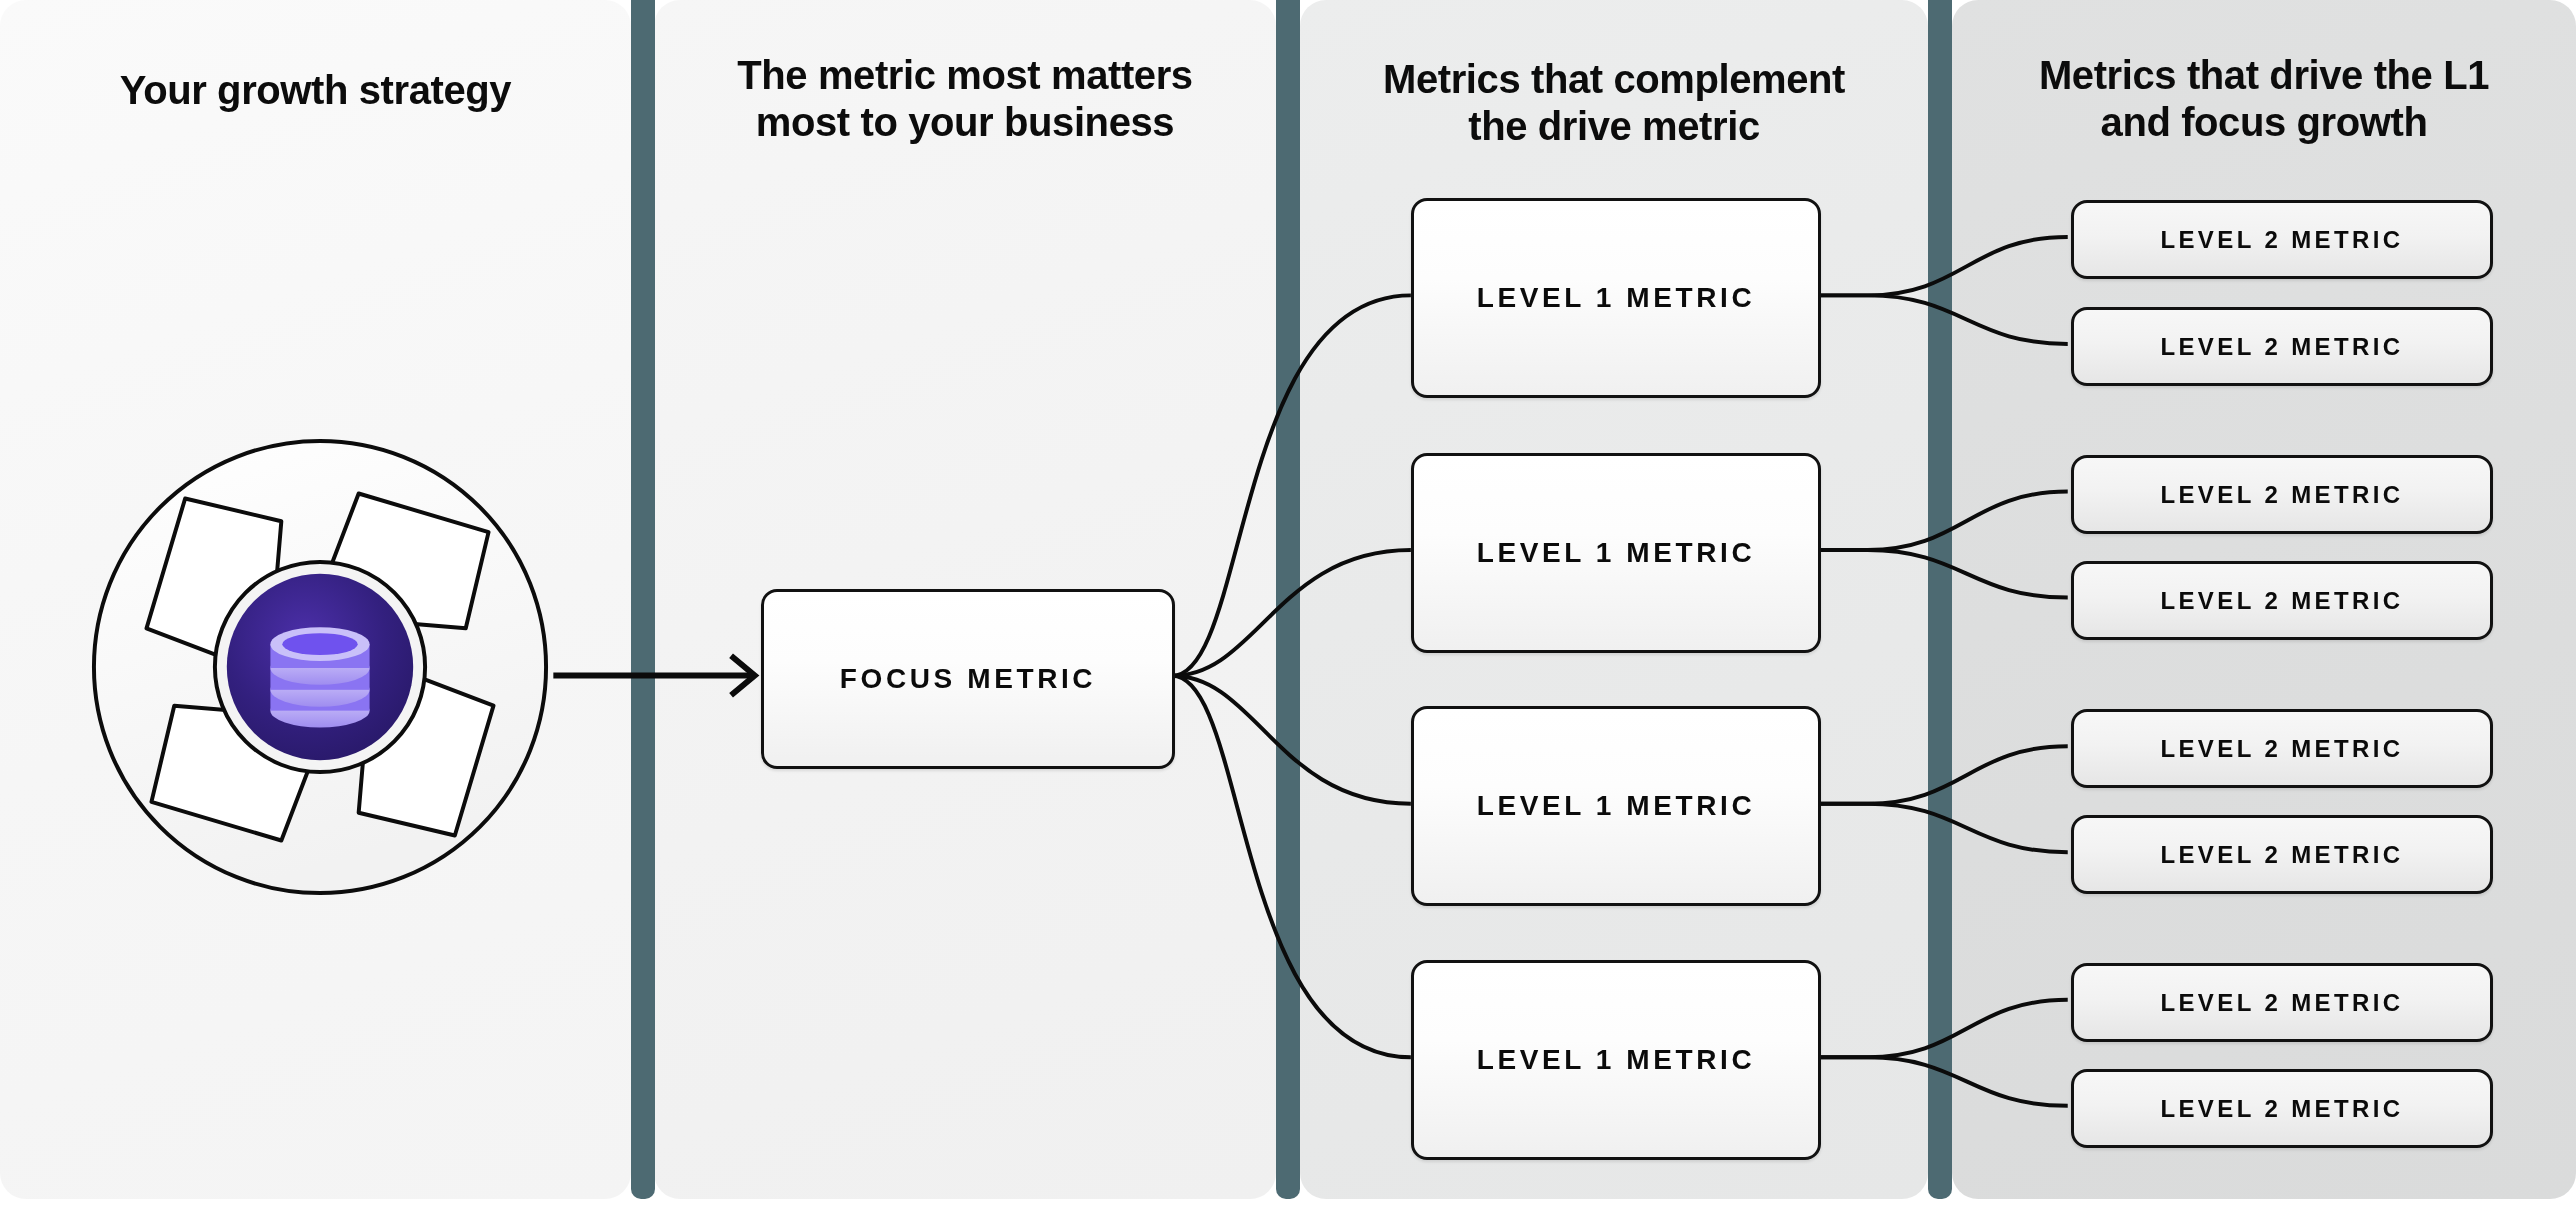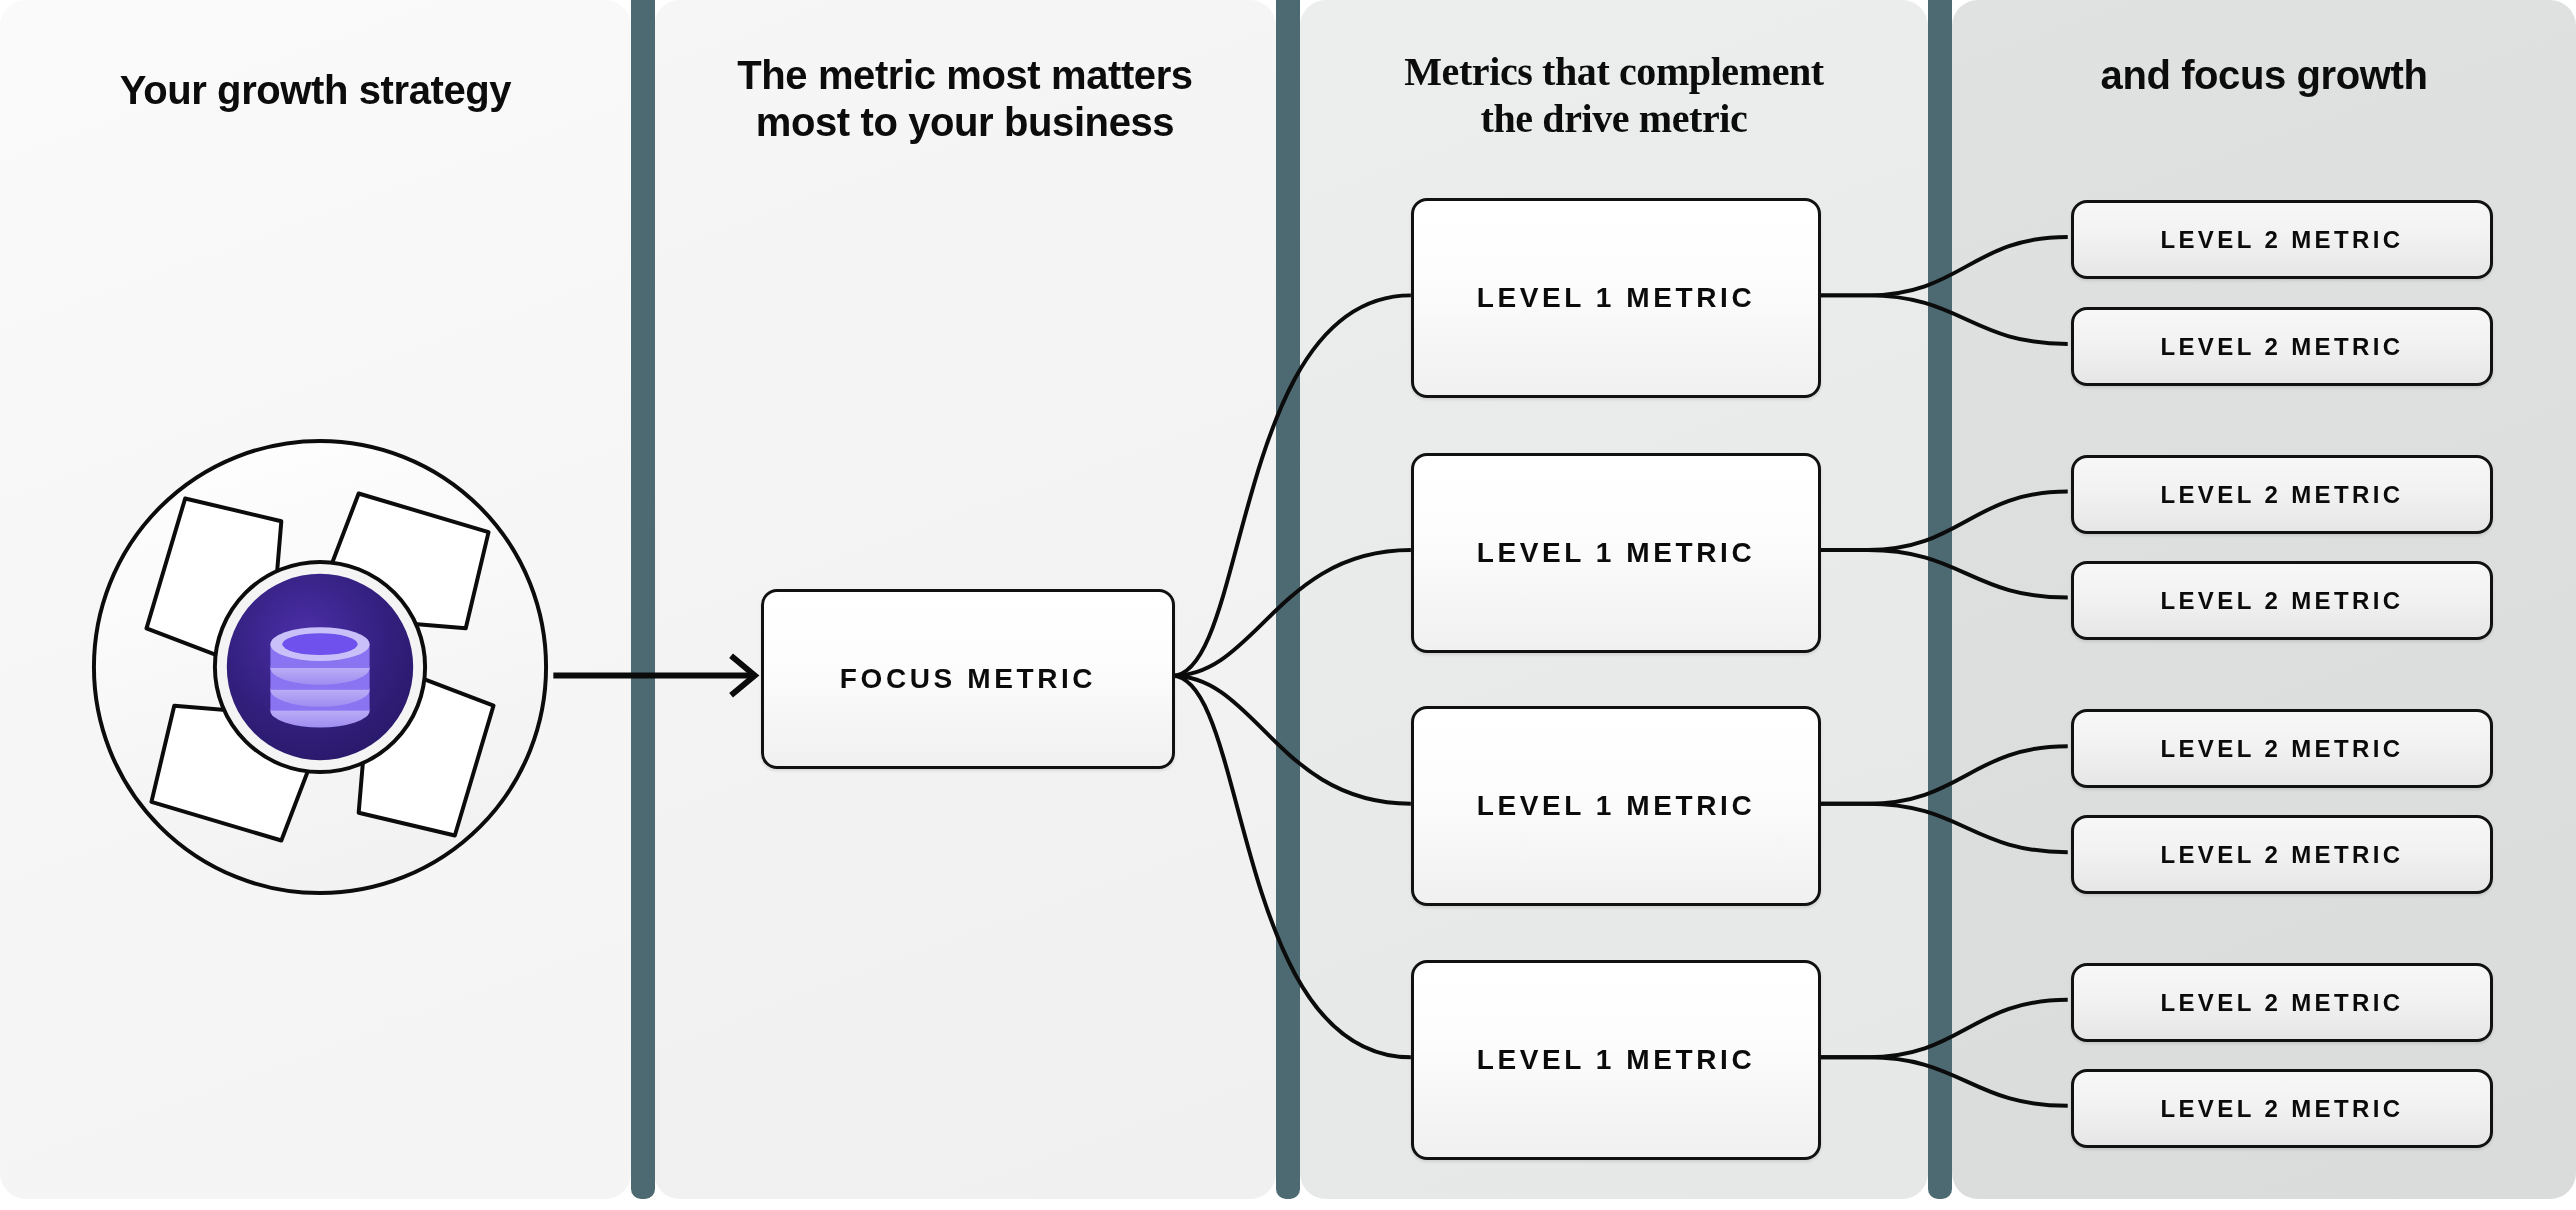--- a/index.html
+++ b/index.html
@@ -17,21 +17,21 @@
   .divider{position:absolute;top:0;height:1199px;width:24px;background:#4d6a72;border-radius:0 0 10px 10px;}
   #div-1{left:631px;}
   #div-2{left:1276px;}
   #div-3{left:1928px;}
 
   
   .col-title{position:absolute;text-align:center;color:#0c0c0c;
              font-size:40px;font-weight:700;line-height:1.18;letter-spacing:-0.4px;}
   #title-1{left:0;width:631px;top:67px;}
   #title-2{left:654px;width:622px;top:52px;}
-  #title-3{left:1300px;width:628px;top:48px;font-family:Liberation Serif, serif;}
+  #title-3{left:1300px;width:628px;top:56px;}
   #title-4{left:1952px;width:624px;top:52px;}
 
   
   .metric-box{position:absolute;display:flex;align-items:center;justify-content:center;
     border:3.5px solid #111111;border-radius:16px;
     background:linear-gradient(180deg,#ffffff 0%,#fdfdfd 40%,#f0f0f0 100%);
     box-shadow:0 2px 3px rgba(0,0,0,.10);z-index:6;}
   .metric-box span{font-size:28px;font-weight:700;letter-spacing:3.6px;color:#0b0b0b;white-space:nowrap;}
 
   #focus-metric{left:761px;top:589px;width:408px;height:174px;}
@@ -75,20 +75,21 @@
     <div>The metric most matters</div>
     <div>most to your business</div>
   </div>
 
   <div class="col-title" id="title-3">
     <div>Metrics that complement</div>
     <div>the drive metric</div>
   </div>
 
   <div class="col-title" id="title-4">
+    <div>Metrics that drive the L1</div>
     <div>and focus growth</div>
   </div>
 
   <svg id="growth-icon" viewBox="0 0 470 470">
     <defs>
       <radialGradient id="coreGrad" cx="42%" cy="34%" r="78%">
         <stop offset="0%" stop-color="#4b2fa8"></stop>
         <stop offset="55%" stop-color="#33207f"></stop>
         <stop offset="100%" stop-color="#261764"></stop>
       </radialGradient>

